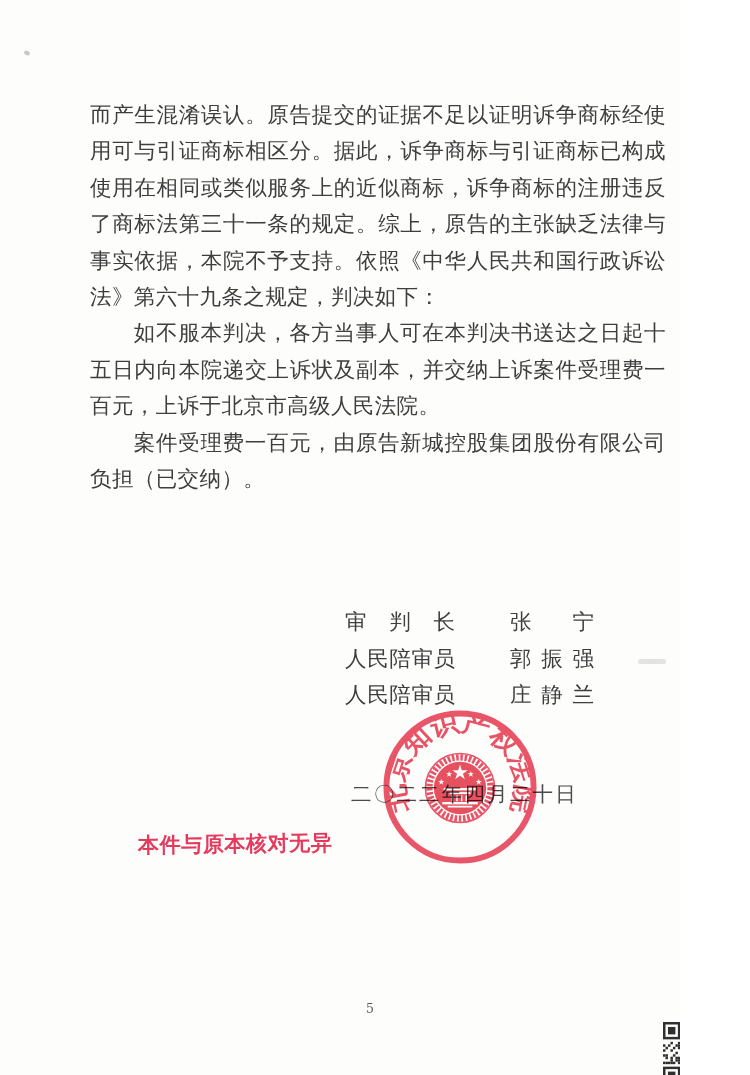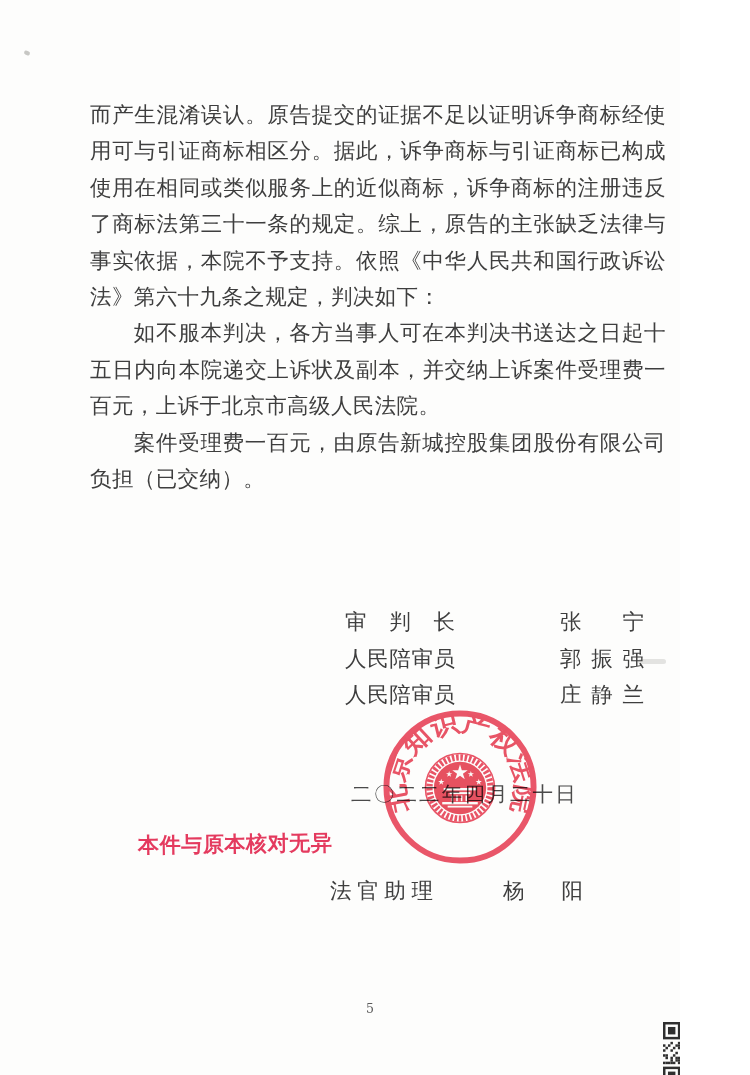--- a/index.html
+++ b/index.html
@@ -28,21 +28,21 @@
     position: absolute; left: 90px; top: 97px; width: 576px;
     font-size: 21.5px; line-height: 36.4px;
     text-align: justify; letter-spacing: 0.4px;
   }
   .body-text p { margin: 0; }
   .body-text p.ind { text-indent: 2.04em; }
   
   .sig-block { position: absolute; left: 345px; top: 603px; font-size: 21.5px; }
   .sig-row { display: flex; height: 36.7px; align-items: center; }
   .sig-role { display: block; width: 110px; text-align: justify; text-align-last: justify; }
-  .sig-name { display: block; width: 84px; margin-left: 105px; text-align: justify; text-align-last: justify; }
+  .sig-name { display: block; width: 84px; margin-left: 55px; text-align: justify; text-align-last: justify; }
   
   .date-line {
     position: absolute; left: 351px; top: 780px;
     font-size: 20.5px; letter-spacing: 2.2px; color: #4a4a4a;
     white-space: nowrap;
   }
   
   .seal {
     position: absolute; left: 381px; top: 708px;
     width: 158px; height: 158px;
@@ -133,24 +133,20 @@
           <rect x="-18" y="10.2" width="36" height="2.4"></rect>
           <rect x="-12.5" y="14" width="25" height="1.8"></rect>
         </g>
       </g>
     </svg>
   </div>
 
   <div class="stamp-text">本件与原本核对无异</div>
 
   <div class="staff-block">
-    <div class="staff-row">
-      <span class="staff-role">法官助理</span>
-      <span class="staff-name">杨阳</span>
-    </div>
   </div>
 
   <div class="page-number">5</div>
 
   <div class="qr">
     <svg viewBox="0 0 62 62" xmlns="http://www.w3.org/2000/svg">
         <rect x="19.84" y="0" width="2.48" height="2.48" fill="#2f2f2f"></rect>
         <rect x="29.759999999999998" y="0" width="2.48" height="2.48" fill="#2f2f2f"></rect>
         <rect x="32.24" y="0" width="2.48" height="2.48" fill="#2f2f2f"></rect>
         <rect x="37.2" y="0" width="2.48" height="2.48" fill="#2f2f2f"></rect>

